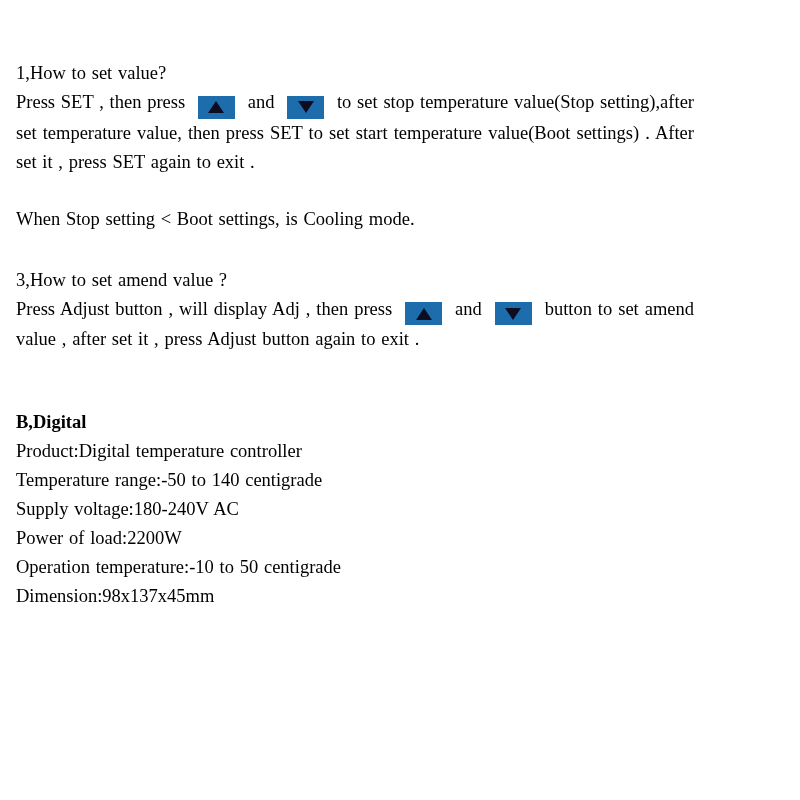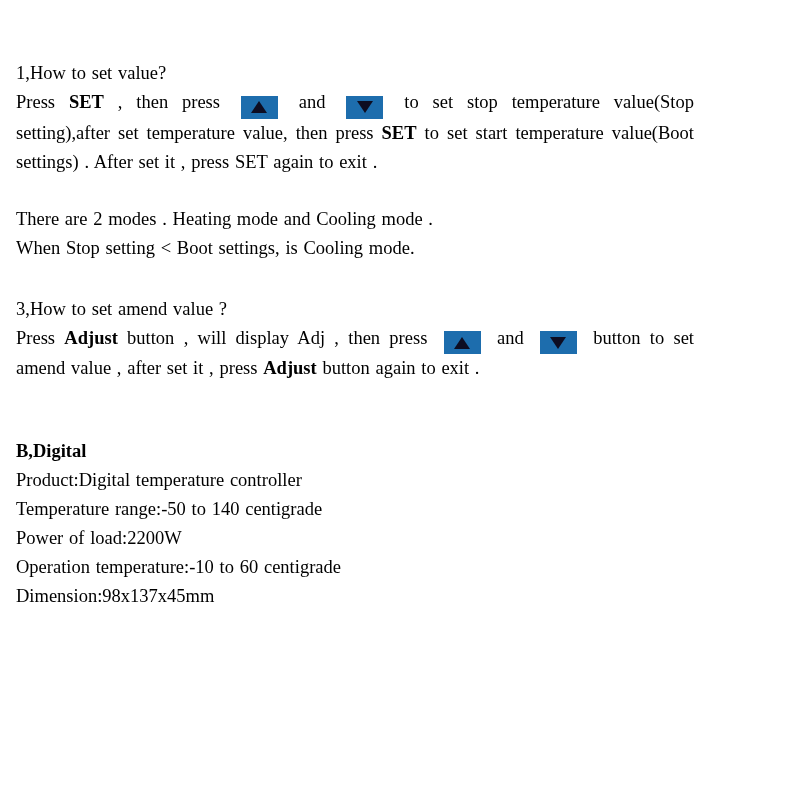--- a/index.html
+++ b/index.html
@@ -27,21 +27,21 @@
   .heading,.line{
     margin:0;
     line-height:29px;
     word-spacing:0.06em;
   }
   .heading.bold{font-weight:bold;}
   .line.justify{
     text-align:justify;
     text-align-last:left;
   }
-  b{font-weight:bold;}
+  b{font-weight:normal;}
   .arrow-btn{
     display:inline-flex;
     align-items:center;
     justify-content:center;
     width:37px;height:23px;
     background:var(--btn-blue);
     vertical-align:-5px;
     margin:0 7px;
   }
   .tri{width:0;height:0;display:block;}
@@ -62,32 +62,32 @@
 <main class="doc">
     <section class="section s1">
       <div class="heading">1,How to set value?</div>
       <p class="line justify"><span>Press </span><b>SET</b><span> , then press </span><span class="arrow-btn">
           <span class="tri tri-up"></span>
         </span><span> and </span><span class="arrow-btn">
           <span class="tri tri-down"></span>
         </span><span> to set stop temperature value(Stop setting),after set temperature value, then press </span><b>SET</b><span> to set start temperature value(Boot settings) . After set it , press SET again to exit .</span></p>
     </section>
     <section class="section s2">
-      <p class="line"><span>There are 2 modes . Heating mode and Cooling mode .</span></p>
       <p class="line"><span>When Stop setting &lt; Boot settings, is Cooling mode.</span></p>
     </section>
     <section class="section s3">
       <div class="heading">3,How to set amend value ?</div>
       <p class="line justify"><span>Press </span><b>Adjust</b><span> button , will display Adj , then press </span><span class="arrow-btn">
           <span class="tri tri-up"></span>
         </span><span> and </span><span class="arrow-btn">
           <span class="tri tri-down"></span>
         </span><span> button to set amend value , after set it , press </span><b>Adjust</b><span> button again to exit .</span></p>
     </section>
     <section class="section s4">
       <div class="heading bold">B,Digital</div>
       <p class="line"><span>Product:Digital temperature controller</span></p>
       <p class="line"><span>Temperature range:-50 to 140 centigrade</span></p>
+      <p class="line"><span>Supply voltage:180-240V AC</span></p>
       <p class="line"><span>Power of load:2200W</span></p>
-      <p class="line"><span>Operation temperature:-10 to 60 centigrade</span></p>
+      <p class="line"><span>Operation temperature:-10 to 50 centigrade</span></p>
       <p class="line"><span>Dimension:98x137x45mm</span></p>
     </section>
   </main>
 
 </body></html>

